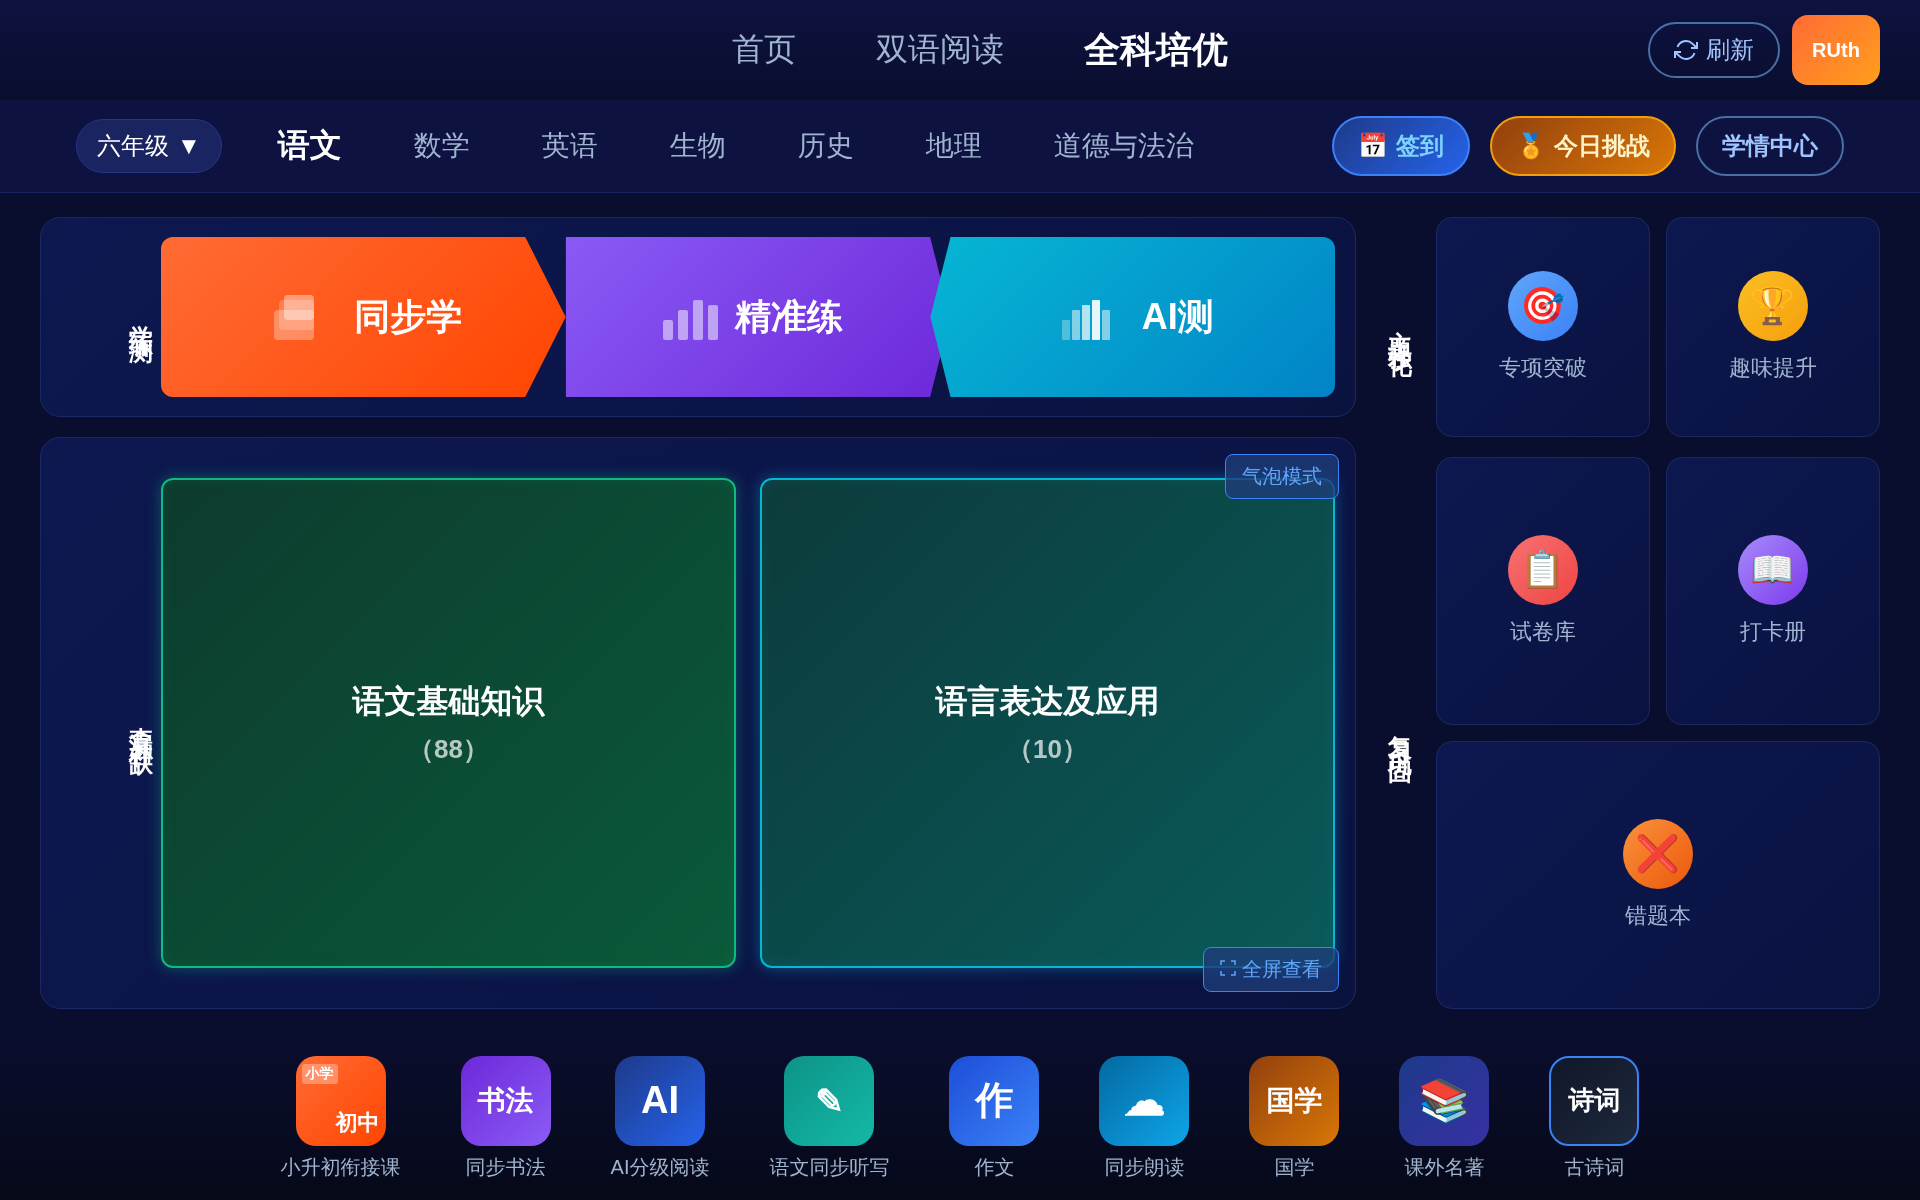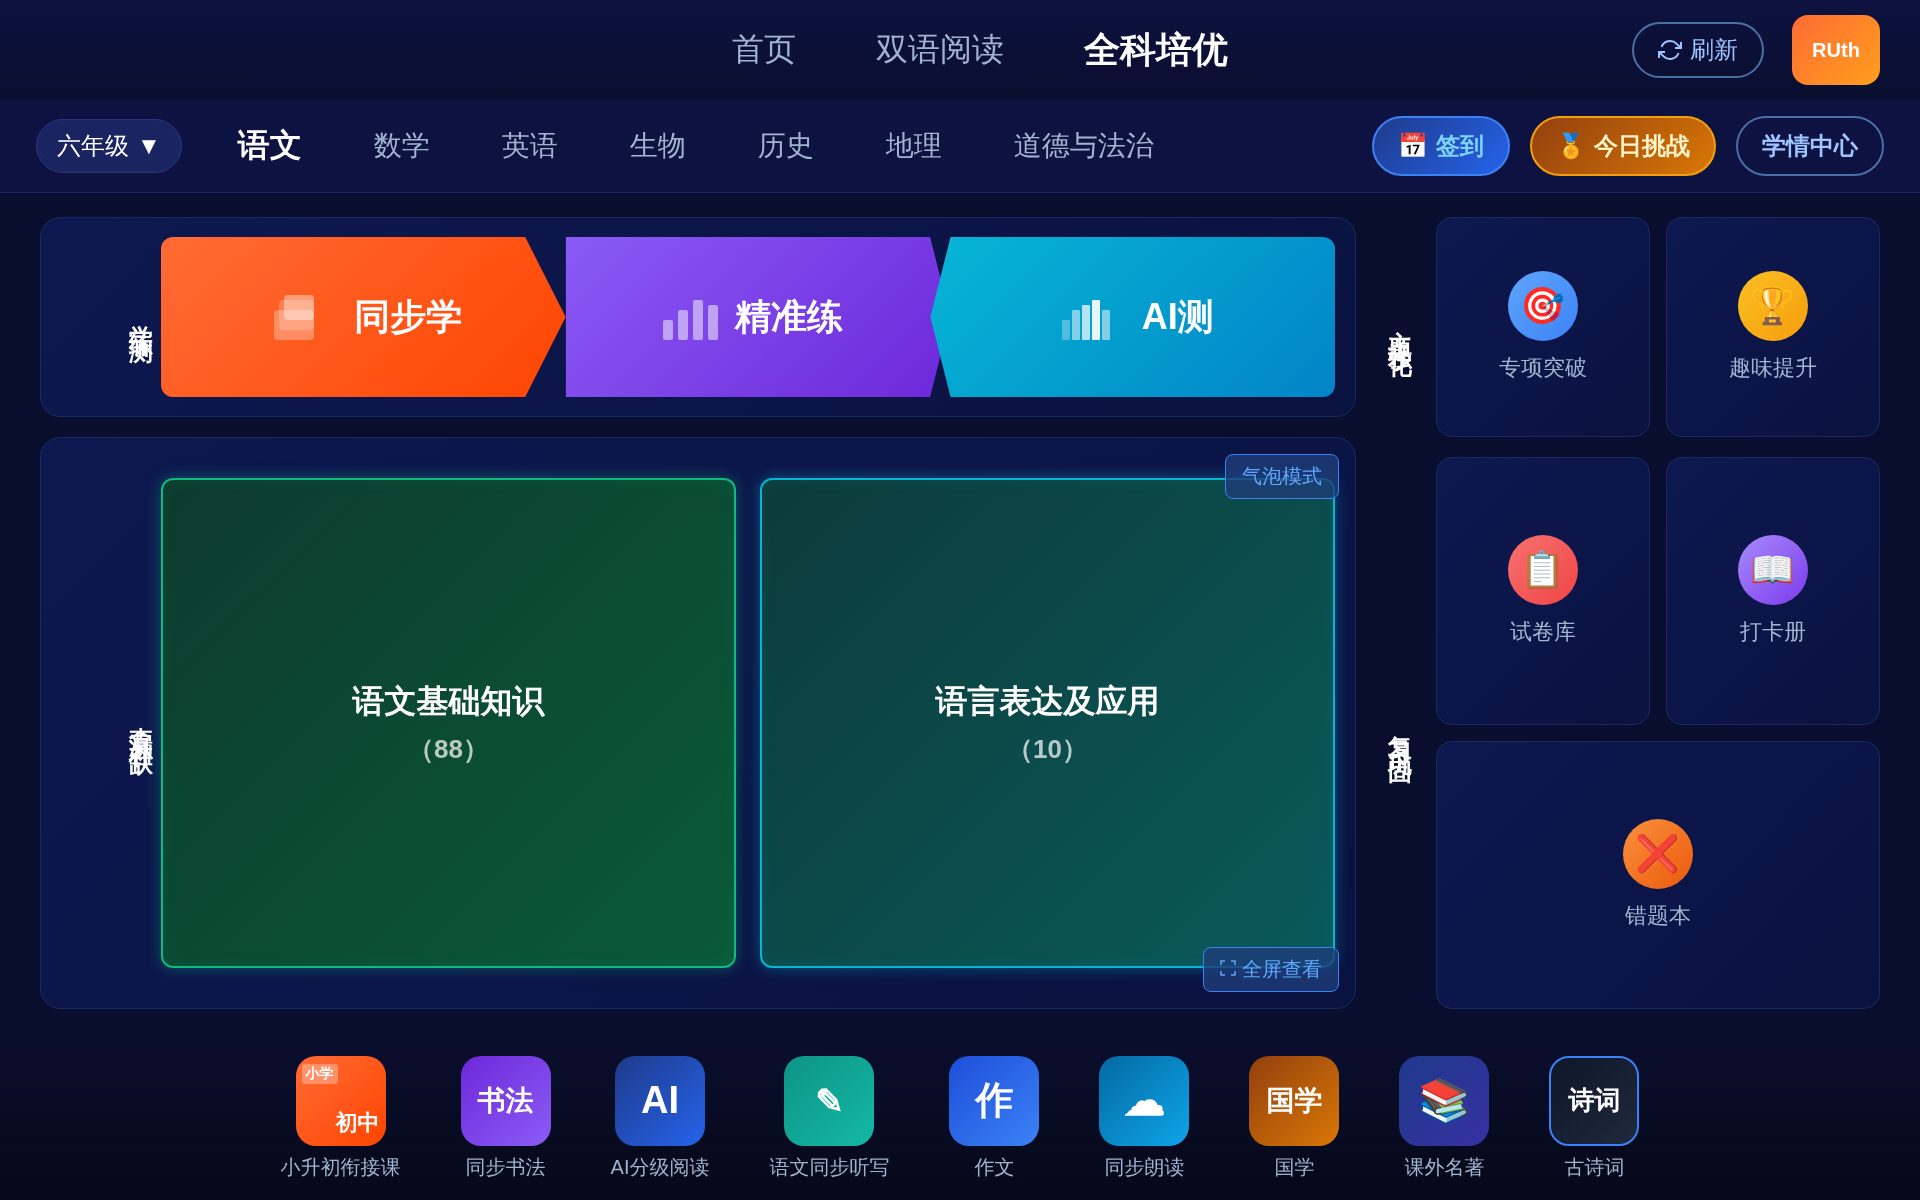--- a/index.html
+++ b/index.html
@@ -38,21 +38,21 @@
       font-weight: bold;
       font-size: 36px;
     }
     .header-right {
       position: absolute;
       right: 40px;
       top: 50%;
       transform: translateY(-50%);
       display: flex;
       align-items: center;
-      gap: 28px;
+      gap: 12px;
     }
     .refresh-btn {
       display: flex;
       align-items: center;
       gap: 8px;
       border: 2px solid #4a6fa5;
       border-radius: 30px;
       padding: 10px 24px;
       font-size: 24px;
       color: #a0c4ff;
@@ -69,21 +69,21 @@
       justify-content: center;
       font-size: 20px;
       font-weight: bold;
       color: #fff;
     }
 
     
     .subject-bar {
       display: flex;
       align-items: center;
-      padding: 16px 36px;
+      padding: 16px 76px;
       background: #0d1240;
       gap: 40px;
       border-bottom: 1px solid #1a2460;
     }
     .grade-selector {
       display: flex;
       align-items: center;
       gap: 8px;
       background: #1a2460;
       border-radius: 30px;

